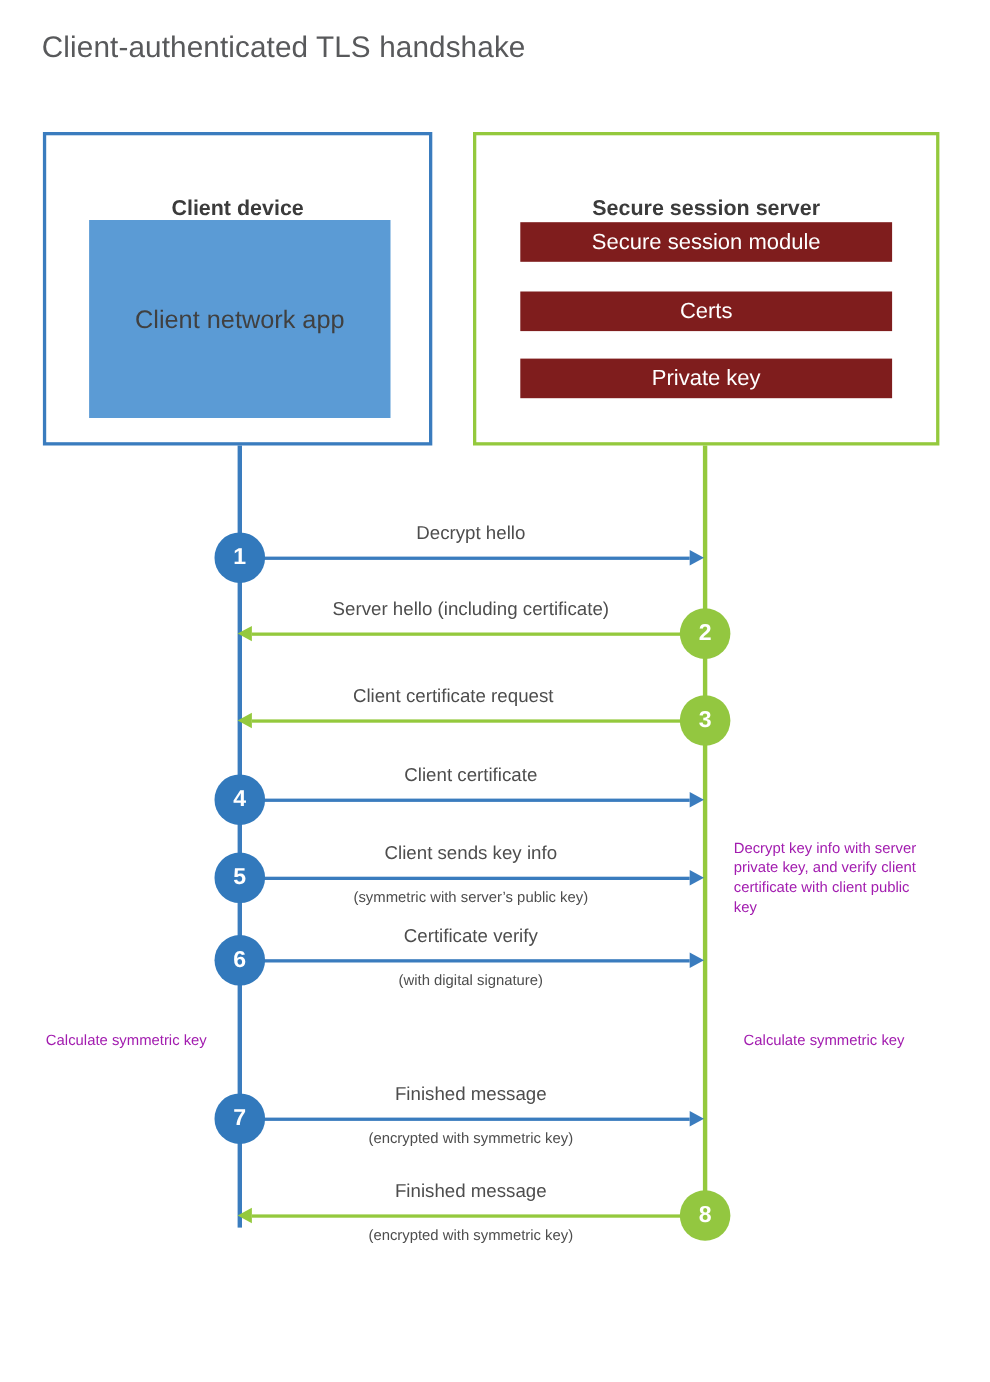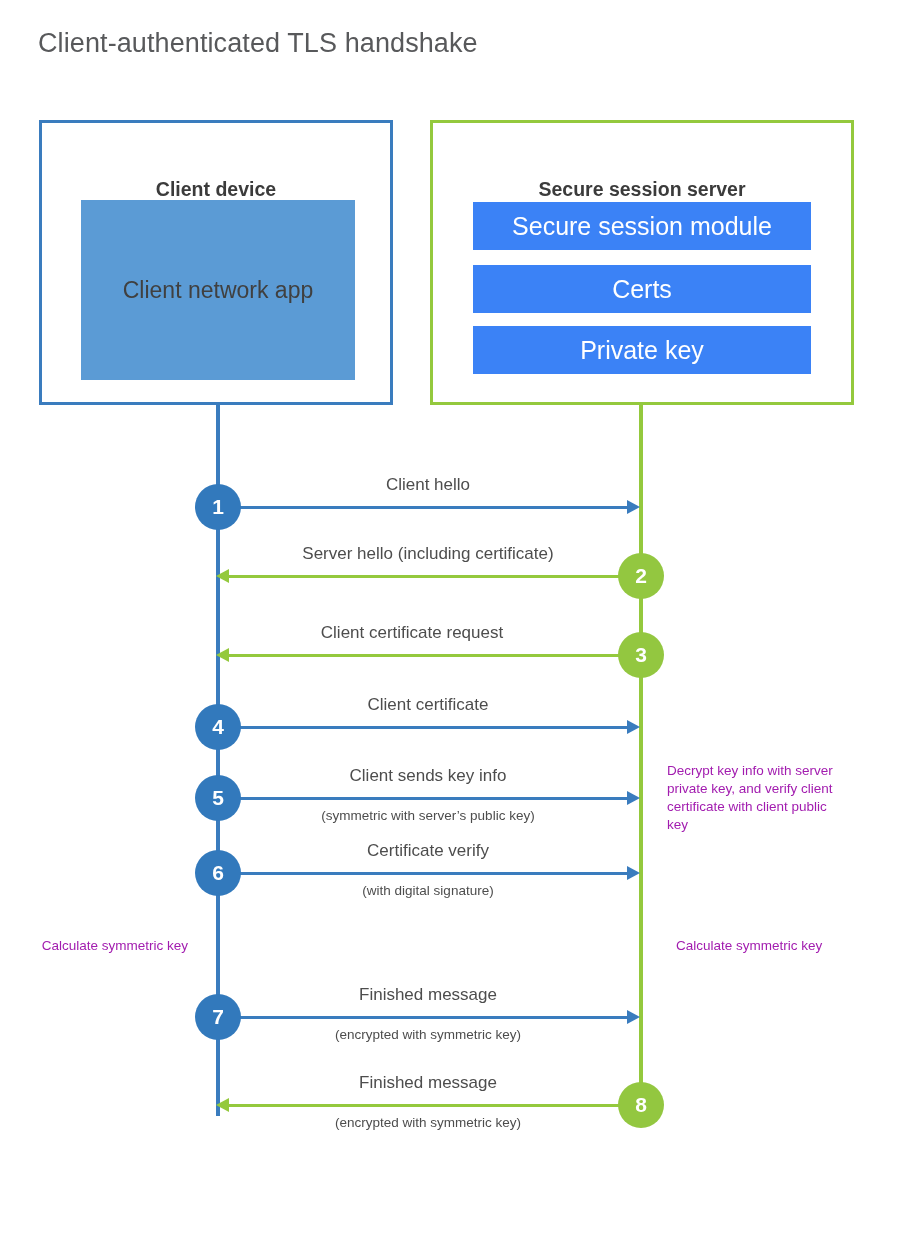--- a/index.html
+++ b/index.html
@@ -79,24 +79,24 @@
     display: flex;
     align-items: center;
     justify-content: center;
     padding: 0 8px;
     box-sizing: border-box;
   }
   .server-mod {
     position: absolute;
     left: 40px;
     width: 338px;
-    height: 48px;
-    background: #3b82f6;
+    height: 36px;
+    background: #7f1d1d;
     color: #ffffff;
-    font-size: 25px;
+    font-size: 20px;
     display: flex;
     align-items: center;
     justify-content: center;
   }
   .server-mod.m0 { top: 79px; }
   .server-mod.m1 { top: 142px; }
   .server-mod.m2 { top: 203px; }
 
   
   .lifeline {
@@ -205,21 +205,21 @@
     <div class="server-mod m1">Certs</div>
     <div class="server-mod m2">Private key</div>
   </div>
 
   <div class="lifeline client-line"></div>
   <div class="lifeline server-line"></div>
 
   <div class="msg" style="top:507px;">
     <div class="arrow-line blue" style="left:218px; width:409px;"></div>
     <div class="arrow-head blue right" style="left:627px;"></div>
-    <div class="msg-label" style="left:148px;">Client hello</div>
+    <div class="msg-label" style="left:148px;">Decrypt hello</div>
     <div class="step-circle blue" style="left:195px; top:-23px;">1</div>
   </div>
 
   <div class="msg" style="top:576px;">
     <div class="arrow-line green" style="left:229px; width:412px;"></div>
     <div class="arrow-head green left" style="left:216px;"></div>
     <div class="msg-label" style="left:148px;">Server hello (including certificate)</div>
     <div class="step-circle green" style="left:618px; top:-23px;">2</div>
   </div>
 

